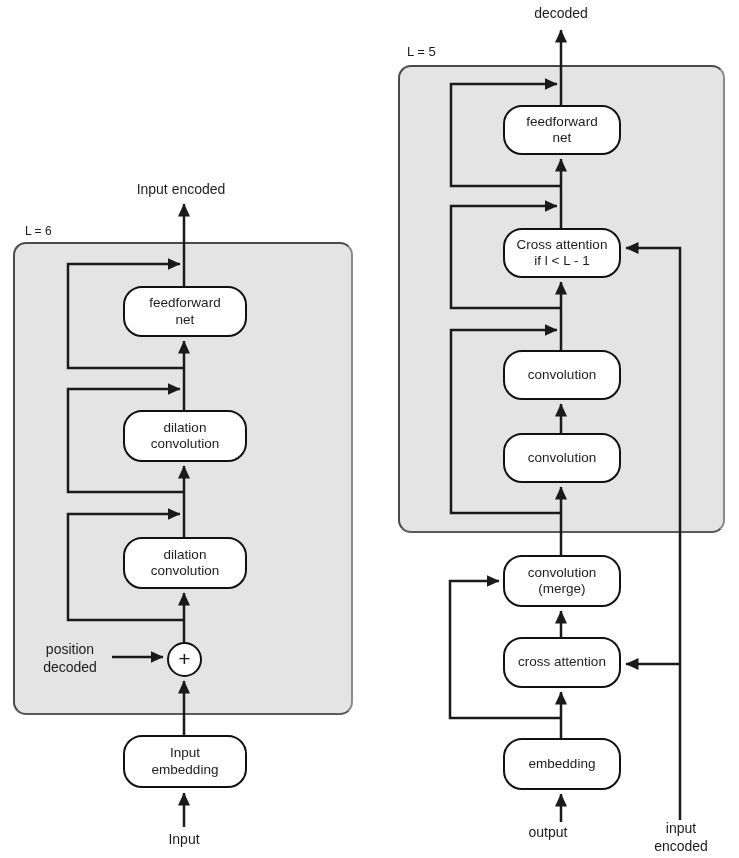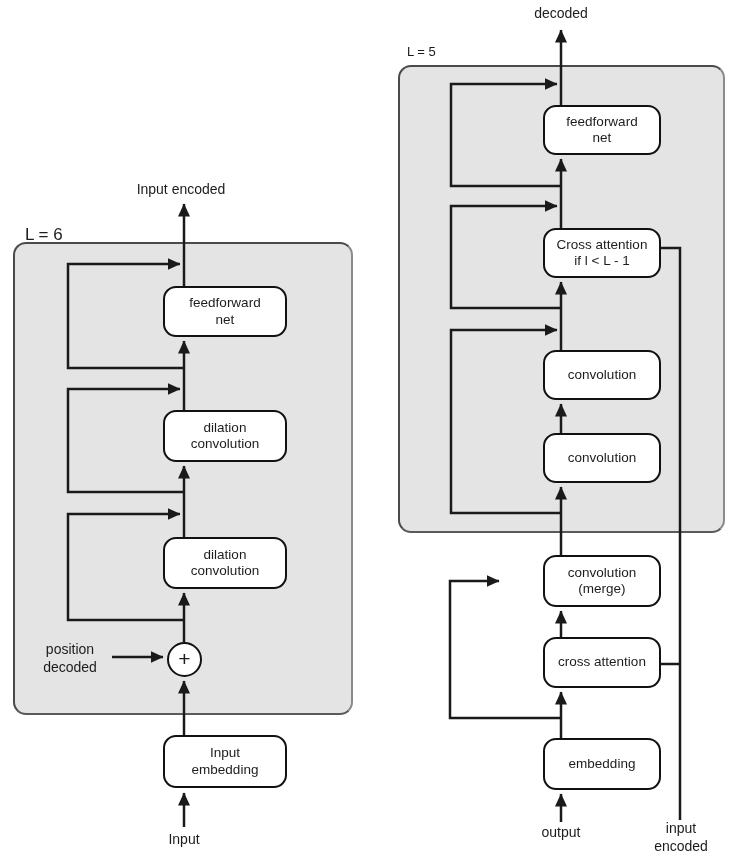--- a/index.html
+++ b/index.html
@@ -28,24 +28,24 @@
   .enc-panel { left: 13px; top: 242px; width: 340px; height: 473px; }
   .dec-panel { left: 398px; top: 65px; width: 327px; height: 468px; }
 
   .wires { position: absolute; left: 0; top: 0; z-index: 2; }
   .wire { stroke: var(--line); stroke-width: 2.5; fill: none; }
 
   .box {
     position: absolute; z-index: 3;
     background: var(--box-fill);
     border: 2.5px solid #111;
-    border-radius: 13px;
+    border-radius: 19px;
     display: flex; align-items: center; justify-content: center;
     text-align: center; white-space: pre-line;
-    font-size: 13.5px; line-height: 1.22; margin-left: 40px;
+    font-size: 13.5px; line-height: 1.22;
   }
   
   .enc-ff   { left: 123px; top: 286px; width: 124px; height: 51px; }
   .enc-dc1  { left: 123px; top: 410px; width: 124px; height: 52px; }
   .enc-dc2  { left: 123px; top: 537px; width: 124px; height: 52px; }
   .enc-emb  { left: 123px; top: 735px; width: 124px; height: 53px; }
   
   .dec-ff    { left: 503px; top: 105px; width: 118px; height: 50px; }
   .dec-cac   { left: 503px; top: 228px; width: 118px; height: 50px; }
   .dec-c1    { left: 503px; top: 350px; width: 118px; height: 50px; }
@@ -63,26 +63,26 @@
     font-size: 21px; padding-bottom: 2px;
   }
 
   .lbl {
     position: absolute; z-index: 3;
     text-align: center; white-space: pre-line;
     font-size: 14px; line-height: 1.25;
   }
   .centered { transform: translateX(-50%); }
   .enc-out-lbl  { left: 181px; top: 181px; }
-  .enc-l-lbl    { left: 25px;  top: 224px; font-size: 17px; }
+  .enc-l-lbl    { left: 25px;  top: 224px; font-size: 12px; }
   .pos-lbl      { left: 70px;  top: 641px; }
   .enc-in-lbl   { left: 184px; top: 831px; }
   .dec-out-lbl  { left: 561px; top: 5px; }
   .dec-l-lbl    { left: 407px; top: 44px; font-size: 13px; }
-  .dec-in-lbl   { left: 561px; top: 824px; }
+  .dec-in-lbl   { left: 548px; top: 824px; }
   .encin-lbl    { left: 681px; top: 820px; }
 </style>
 </head>
 <body>
 
 <div class="canvas">
 
   <div class="panel enc-panel"></div>
   <div class="panel dec-panel"></div>
 

